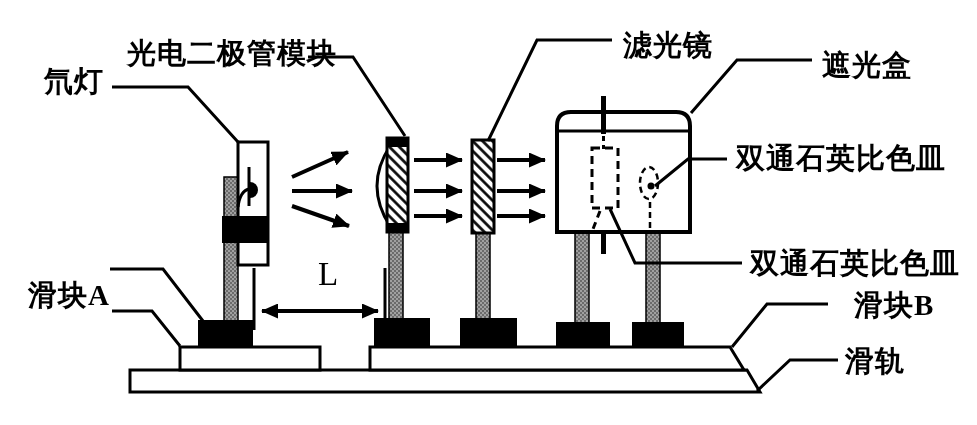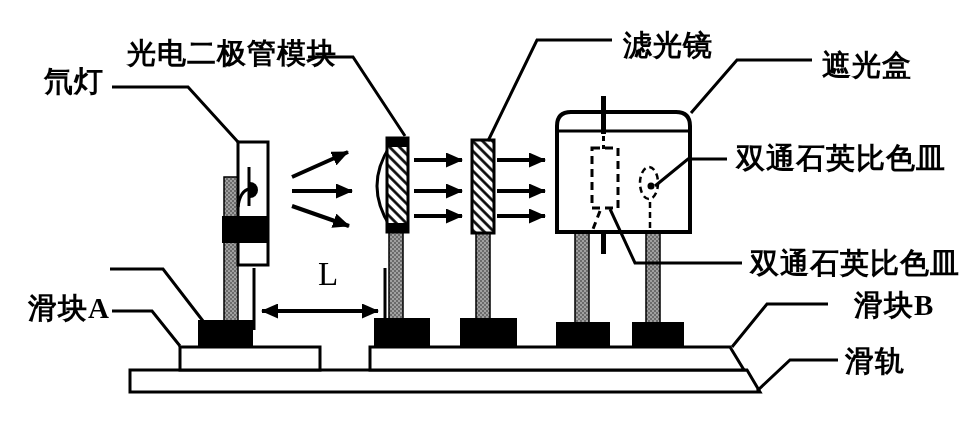--- a/index.html
+++ b/index.html
@@ -138,16 +138,16 @@
   </svg>
 
   <div class="lbl" style="left:44px;top:66px;">氘灯</div>
   <div class="lbl" style="left:127px;top:38px;">光电二极管模块</div>
   <div class="lbl" style="left:623px;top:22px;margin-top:8px;">滤光镜</div>
   <div class="lbl" style="left:822px;top:50px;text-align:right;">遮光盒</div>
   <div class="lbl" style="left:736px;top:143px;">双通石英比色皿</div>
   <div class="lbl" style="left:750px;top:248px;">双通石英比色皿</div>
   <div class="lbl" style="left:836px;top:290px;margin-left:18px;">滑块B</div>
   <div class="lbl" style="left:845px;top:346px;text-align:center;">滑轨</div>
-  <div class="lbl" style="left:28px;top:293px;">滑块A</div>
+  <div class="lbl" style="left:28px;top:280px;">滑块A</div>
   <div class="lbl lbl-dim" style="left:318px;top:256px;">L</div>
 
 </div>
 
 </body></html>

